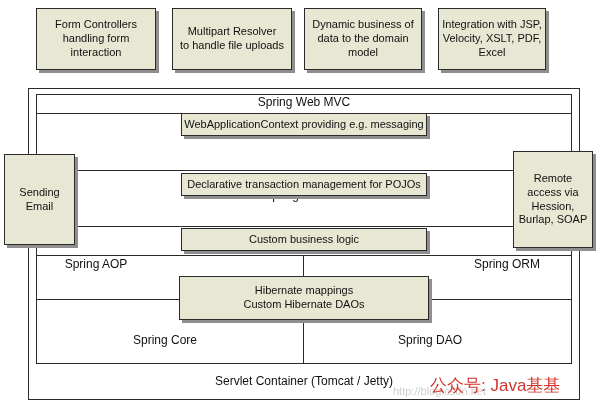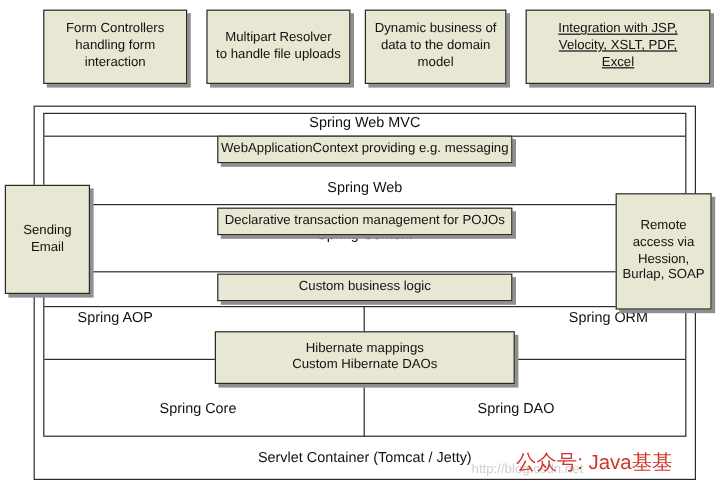--- a/index.html
+++ b/index.html
@@ -28,21 +28,21 @@
   }
   .hline{position:absolute;height:1px;background:#2a2a2a;z-index:2;}
   .vline{position:absolute;width:1px;background:#2a2a2a;z-index:2;}
   .title{
     position:absolute;font-size:12px;text-align:center;z-index:2;
   }
   
   #tb1{left:36px;top:8px;width:120px;height:62px;}
   #tb2{left:172px;top:8px;width:120px;height:62px;}
   #tb3{left:304px;top:8px;width:118px;height:62px;}
-  #tb4{left:438px;top:8px;width:154px;height:62px;text-decoration:underline;}
+  #tb4{left:438px;top:8px;width:108px;height:62px;}
   
   #outer{left:28px;top:88px;width:552px;height:312px;z-index:0;}
   #inner{left:36px;top:94px;width:536px;height:270px;z-index:1;}
   
   #l1{left:37px;top:113px;width:534px;}
   #l2{left:37px;top:170px;width:534px;}
   #l3{left:37px;top:226px;width:534px;}
   #l4{left:37px;top:255px;width:534px;}
   #l5{left:37px;top:299px;width:534px;}
   #v1{left:303px;top:255px;height:109px;}
@@ -57,21 +57,21 @@
   #b4{left:179px;top:276px;width:250px;height:44px;}
   
   #aop{left:46px;top:257px;width:100px;}
   #orm{left:457px;top:257px;width:100px;}
   #core{left:110px;top:333px;width:110px;}
   #dao{left:375px;top:333px;width:110px;}
   
   #servlet{left:28px;top:374px;width:552px;}
   
   #sendmail{left:4px;top:154px;width:71px;height:91px;z-index:4;}
-  #remote{left:513px;top:161px;width:80px;height:97px;z-index:4;}
+  #remote{left:513px;top:151px;width:80px;height:97px;z-index:4;}
   
   #wm-gray{position:absolute;left:393px;top:385px;font-size:11px;color:#cfcfcf;z-index:5;}
   #wm-red{position:absolute;left:430px;top:374px;font-size:17px;color:#d0342c;z-index:6;white-space:nowrap;}
 </style>
 </head>
 <body>
 
 <div id="canvas">
 
   <div id="tb1" class="box small pre">Form Controllers
@@ -90,21 +90,20 @@
   <div id="inner" class="frame"></div>
 
   <div id="l1" class="hline"></div>
   <div id="l2" class="hline"></div>
   <div id="l3" class="hline"></div>
   <div id="l4" class="hline"></div>
   <div id="l5" class="hline"></div>
   <div id="v1" class="vline"></div>
 
   <div id="t1" class="title">Spring Web MVC</div>
-  <div id="t2" class="title">Spring Web</div>
   <div id="t3" class="title">Spring Context</div>
 
   <div id="b1" class="box small">WebApplicationContext providing e.g. messaging</div>
   <div id="b2" class="box small">Declarative transaction management for POJOs</div>
   <div id="b3" class="box small">Custom business logic</div>
   <div id="b4" class="box small pre">Hibernate mappings
 Custom Hibernate DAOs</div>
 
   <div id="aop" class="title">Spring AOP</div>
   <div id="orm" class="title">Spring ORM</div>

